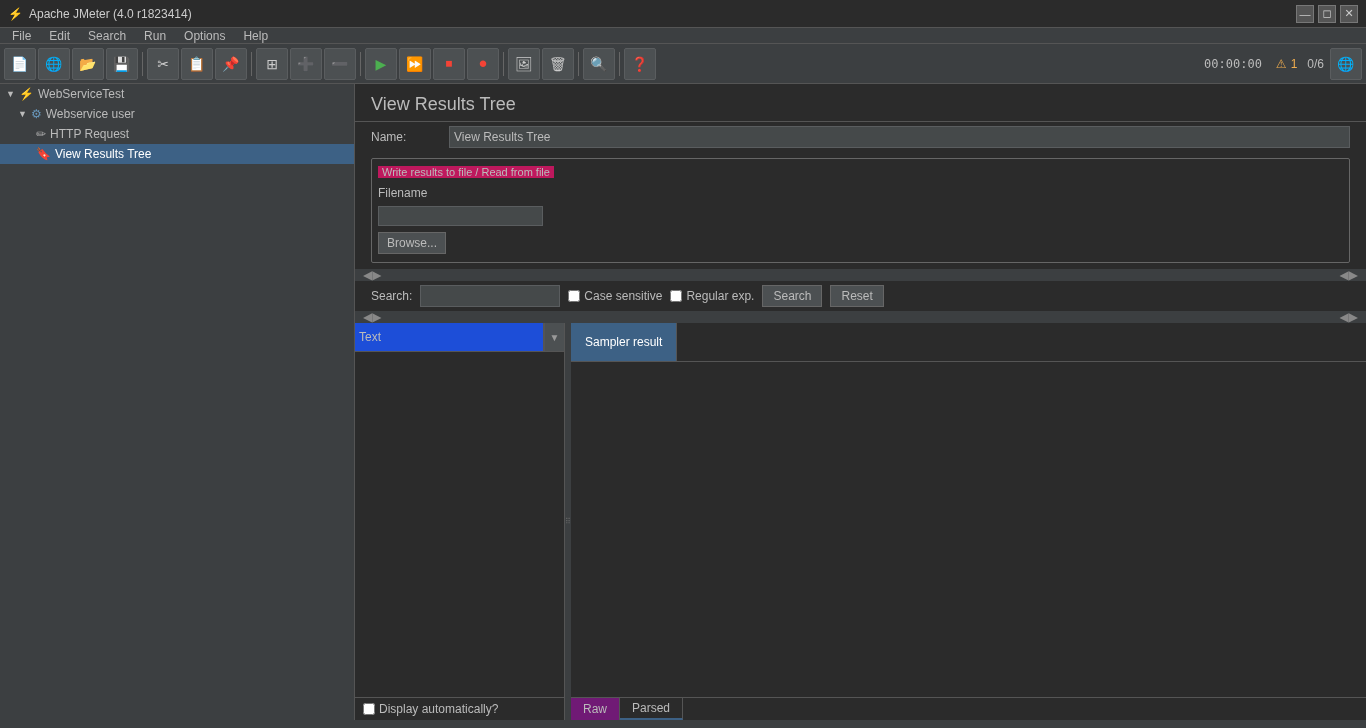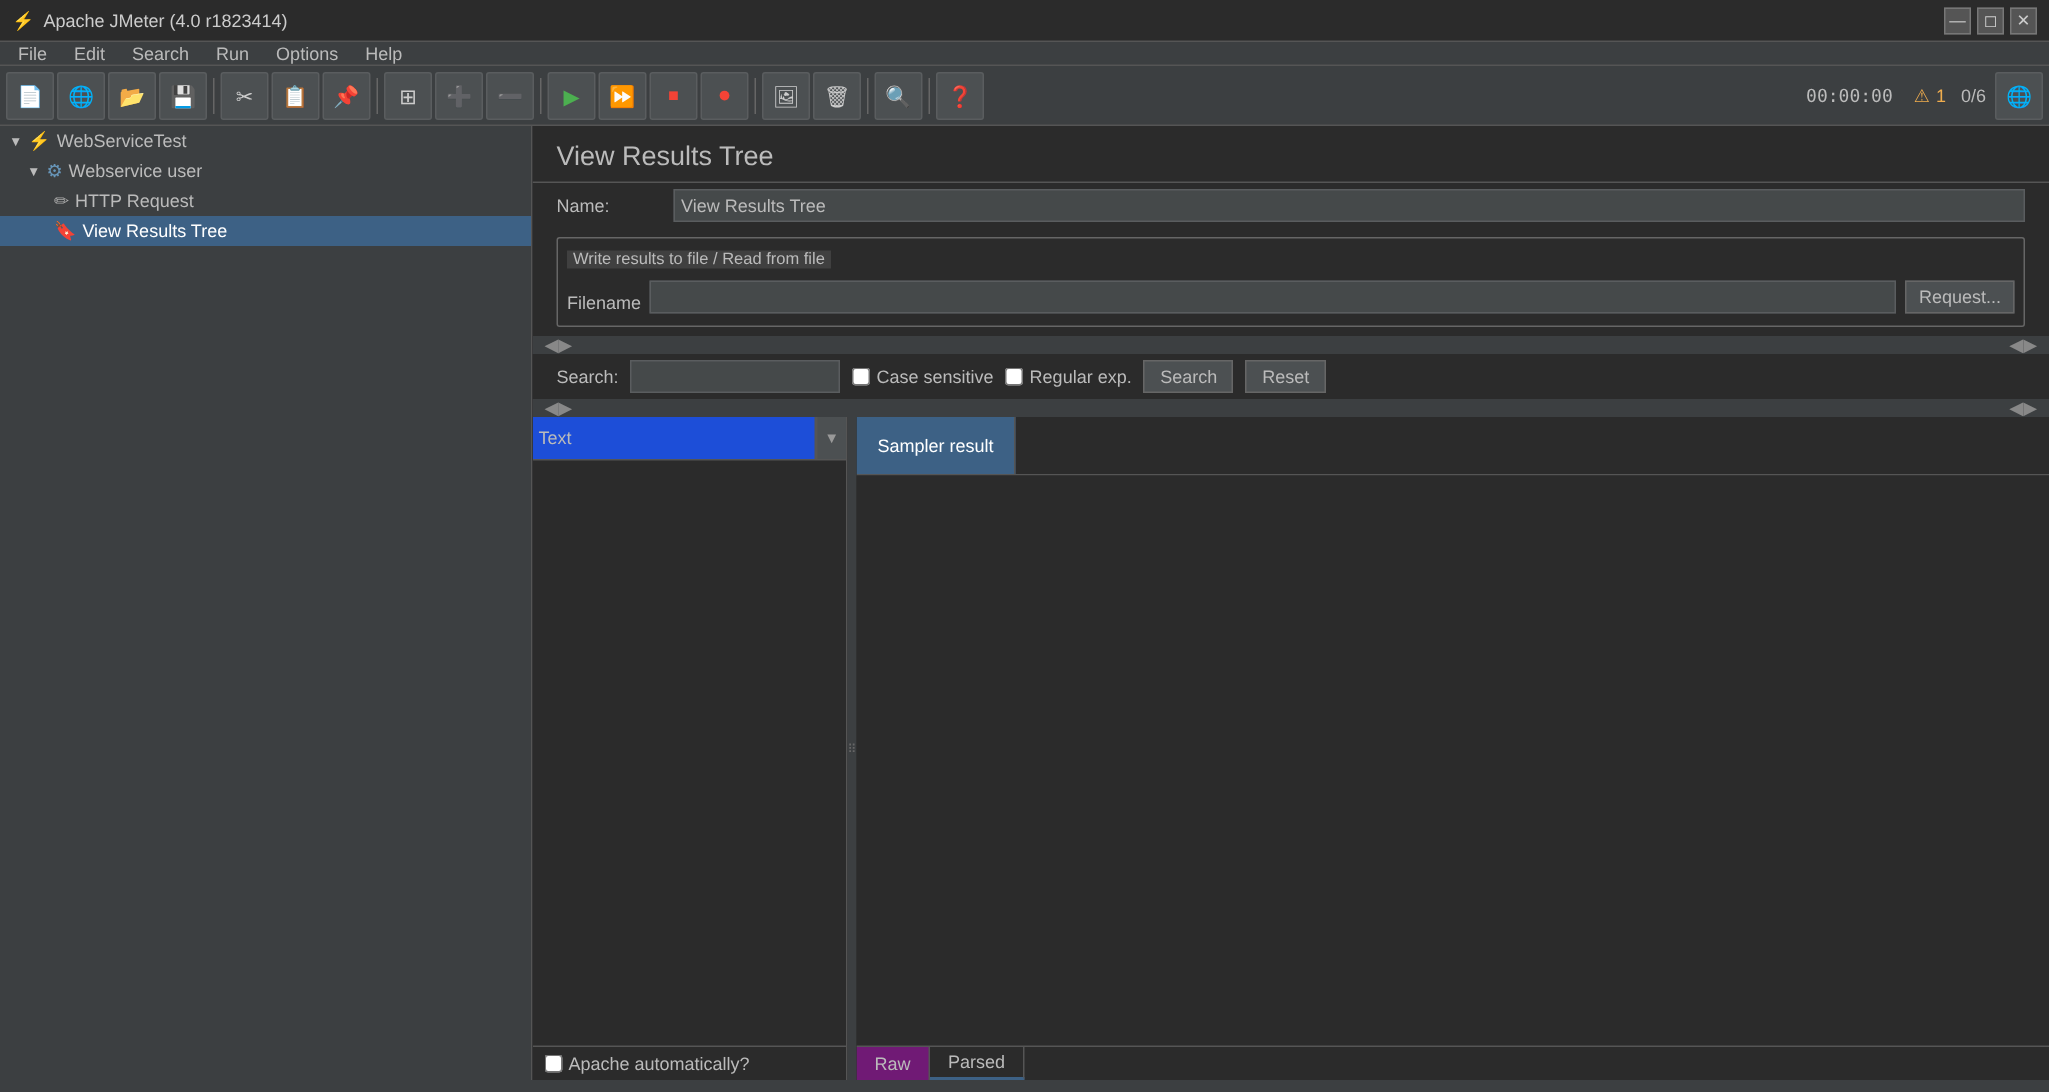--- a/index.html
+++ b/index.html
@@ -37,22 +37,22 @@
     #content { flex: 1; background: #2b2b2b; overflow: auto; display: flex; flex-direction: column; }
 
     
     .panel-title { font-size: 18px; color: #bbbbbb; padding: 10px 16px 6px; border-bottom: 1px solid #555; }
     .form-row { display: flex; align-items: center; padding: 4px 16px; gap: 8px; }
     .form-label { color: #bbbbbb; font-size: 12px; min-width: 70px; }
     .form-input { background: #45494a; border: 1px solid #5a5d5f; color: #bbbbbb; padding: 2px 4px; font-size: 12px; flex: 1; height: 22px; }
 
     
     .section-box { margin: 6px 16px; border: 1px solid #666; border-radius: 2px; padding: 6px; }
-    .section-title { color: #bbbbbb; font-size: 11px; background: #404040; padding: 0 4px; margin-top: -14px; margin-bottom: 6px; display: inline-block; }
-    .filename-row { display: flex; align-items: flex-end; gap: 6px; padding: 2px 0; }
+    .section-title { color: #bbbbbb; font-size: 11px; background: #be185d; padding: 0 4px; margin-top: -14px; margin-bottom: 6px; display: inline-block; }
+    .filename-row { display: flex; align-items: flex-start; gap: 6px; padding: 2px 0; flex-direction: column; }
     .filename-label { color: #bbbbbb; font-size: 12px; }
     .filename-input { background: #45494a; border: 1px solid #5a5d5f; color: #bbbbbb; padding: 2px 4px; font-size: 12px; flex: 1; height: 22px; }
     .browse-btn { background: #4c5052; border: 1px solid #666; color: #bbbbbb; padding: 2px 8px; cursor: pointer; font-size: 12px; height: 22px; }
     .log-display-row { display: flex; align-items: center; gap: 8px; flex-wrap: wrap; }
     .log-label { color: #bbbbbb; font-size: 12px; }
     .checkbox-group { display: flex; align-items: center; gap: 4px; }
     .configure-btn { background: #4c5052; border: 1px solid #666; color: #bbbbbb; padding: 2px 10px; cursor: pointer; font-size: 12px; height: 22px; margin-left: auto; }
 
     
     .h-divider { height: 12px; background: #3c3f41; display: flex; align-items: center; justify-content: space-between; padding: 0 8px; cursor: row-resize; }
@@ -183,21 +183,21 @@
       <label class="form-label">Name:</label>
       <input class="form-input" type="text" value="View Results Tree" style="">
     </div>
 
 
     <div class="section-box">
       <div class="section-title">Write results to file / Read from file</div>
       <div class="filename-row">
         <span class="filename-label">Filename</span>
         <input class="filename-input" type="text" value="" style="">
-        <button class="browse-btn">Request...</button>
+        <button class="browse-btn">Browse...</button>
       </div>
     </div>
 
     <div class="h-divider">
       <span style="color:#888;">◀▶</span>
       <span style="color:#888;">◀▶</span>
     </div>
 
     <div class="search-row">
       <span class="search-label">Search:</span>
@@ -229,21 +229,21 @@
             <option>CSS/JQuery Tester</option>
             <option>XPath Tester</option>
             <option>JSON Path Tester</option>
             <option>Boundary Extractor Tester</option>
           </select>
           <div class="dropdown-arrow">▼</div>
         </div>
         <div class="left-pane-content" style="flex:1;"></div>
         <div class="scroll-auto-row">
           <input type="checkbox" style="">
-          <span>Apache automatically?</span>
+          <span>Display automatically?</span>
         </div>
       </div>
 
       <div class="v-resize-handle">⠿</div>
 
       <div class="right-pane">
         <div class="sampler-tab-row">
           <div class="sampler-tab active">Sampler result</div>
         </div>
         <div class="right-pane-content"></div>

